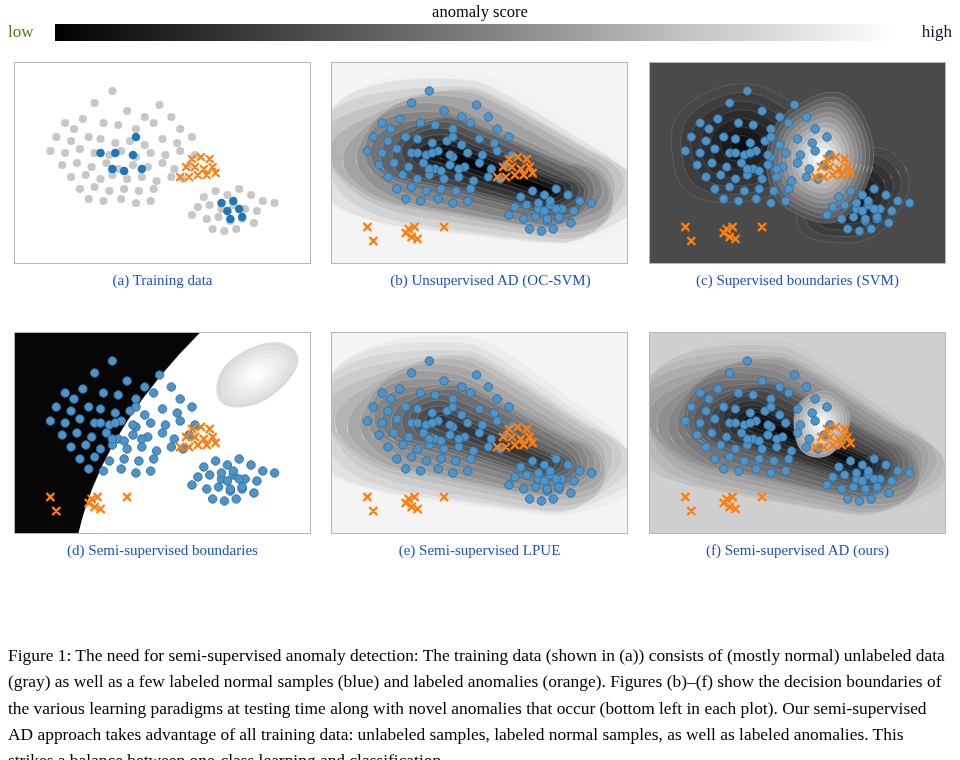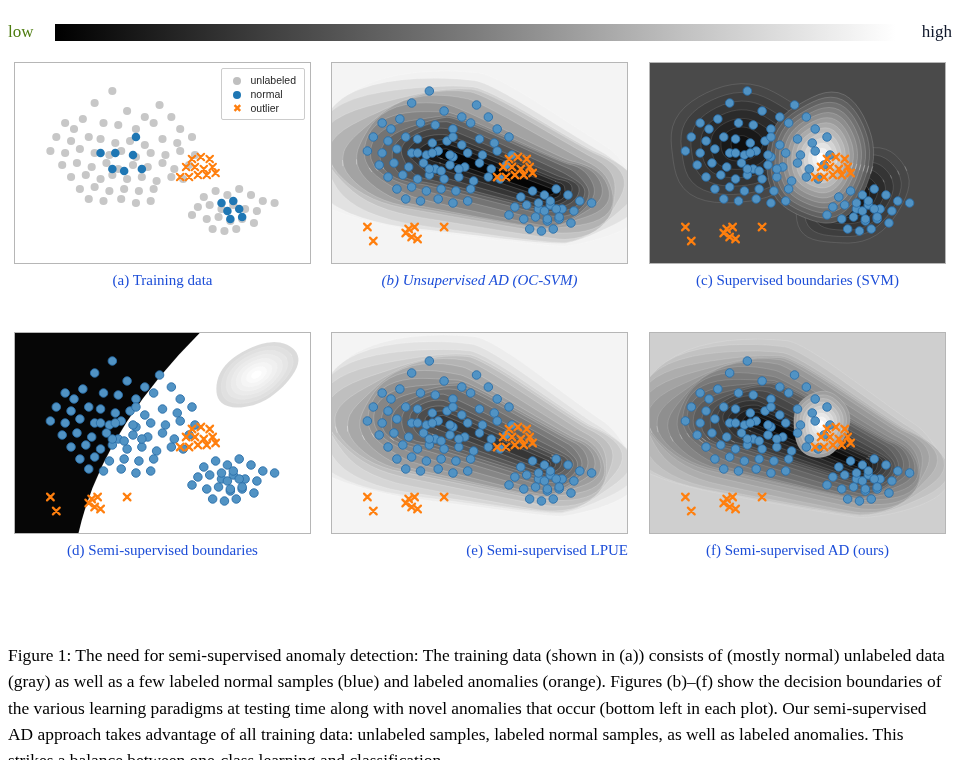--- a/index.html
+++ b/index.html
@@ -40,24 +40,24 @@
 
   
   #panel-a{left:14px;top:62px;}
   #panel-b{left:331px;top:62px;}
   #panel-c{left:649px;top:62px;}
   #panel-d{left:14px;top:332px;}
   #panel-e{left:331px;top:332px;}
   #panel-f{left:649px;top:332px;}
 
   #label-a{left:14px;top:272px;}
-  #label-b{left:331px;top:272px;font-style:italic;}
+  #label-b{left:342px;top:272px;}
   #label-c{left:649px;top:272px;}
   #label-d{left:14px;top:542px;}
-  #label-e{left:331px;top:542px;text-align:right;}
+  #label-e{left:331px;top:542px;}
   #label-f{left:649px;top:542px;}
 
   
   #legend{
     position:absolute;right:5px;top:5px;
     background:#ffffff;border:1px solid #cccccc;border-radius:2px;
     padding:4px 8px 4px 6px;
     font-family:"Liberation Sans","DejaVu Sans",sans-serif;
     font-size:10.5px;color:#262626;line-height:14px;
   }
@@ -70,20 +70,21 @@
   #caption{
     position:absolute;left:8px;top:594px;width:944px;
     font-family:"Liberation Serif","DejaVu Serif",serif;
     font-size:17.4px;line-height:26.3px;color:#000;text-align:left;margin-top:48px;
   }
 </style>
 </head>
 <body>
 
 <div id="colorbar-block">
+  <div id="colorbar-title">anomaly score</div>
   <div id="colorbar-low">low</div>
   <div id="colorbar-high">high</div>
   <svg id="colorbar-gradient" viewBox="0 0 841 17" preserveAspectRatio="none">
     <defs>
       <linearGradient id="cbgrad" x1="0" y1="0" x2="1" y2="0">
         <stop offset="0" stop-color="#000000"></stop>
         <stop offset="0.25" stop-color="#3f3f3f"></stop>
         <stop offset="0.5" stop-color="#7d7d7d"></stop>
         <stop offset="0.75" stop-color="#c2c2c2"></stop>
         <stop offset="1" stop-color="#ffffff"></stop>
@@ -217,34 +218,20 @@
         <path d="M177.87,101.74L184.47,108.34M177.87,108.34L184.47,101.74" stroke="#ff7f0e" stroke-width="2.1" stroke-linecap="round" fill="none"></path>
         <path d="M186.78,103.76L193.38,110.36M186.78,110.36L193.38,103.76" stroke="#ff7f0e" stroke-width="2.1" stroke-linecap="round" fill="none"></path>
         <path d="M195.69,101.74L202.29,108.34M195.69,108.34L202.29,101.74" stroke="#ff7f0e" stroke-width="2.1" stroke-linecap="round" fill="none"></path>
         <path d="M180.84,109.82L187.44,116.42M180.84,116.42L187.44,109.82" stroke="#ff7f0e" stroke-width="2.1" stroke-linecap="round" fill="none"></path>
         <path d="M189.75,109.82L196.35,116.42M189.75,116.42L196.35,109.82" stroke="#ff7f0e" stroke-width="2.1" stroke-linecap="round" fill="none"></path>
         <path d="M198.66,107.80L205.26,114.40M198.66,114.40L205.26,107.80" stroke="#ff7f0e" stroke-width="2.1" stroke-linecap="round" fill="none"></path>
         <path d="M163.02,111.84L169.62,118.44M163.02,118.44L169.62,111.84" stroke="#ff7f0e" stroke-width="2.1" stroke-linecap="round" fill="none"></path>
         <path d="M171.93,111.84L178.53,118.44M171.93,118.44L178.53,111.84" stroke="#ff7f0e" stroke-width="2.1" stroke-linecap="round" fill="none"></path>
       </g>
   </svg>
-  <div id="legend">
-    <div class="legend-row">
-      <span class="legend-mark"><span class="dot" style="background:#bfbfbf"></span></span>
-      <span>unlabeled</span>
-    </div>
-    <div class="legend-row">
-      <span class="legend-mark"><span class="dot" style="background:#1f77b4"></span></span>
-      <span>normal</span>
-    </div>
-    <div class="legend-row">
-      <span class="legend-mark xmark" style="color:#ff7f0e">✖</span>
-      <span>outlier</span>
-    </div>
-  </div>
 </div>
 <div class="caption-label" id="label-a">(a) Training data</div>
 
 <div class="panel" id="panel-b">
   <svg viewBox="0 0 297 202" preserveAspectRatio="none">
     <rect x="0" y="0" width="297" height="202" fill="#f4f4f4"></rect>
     <g id="b-contours">
         <path d="M-40.0,110.0 Q-35.0,92.0 -29.2,84.0 Q-23.5,75.9 -17.5,68.5 Q-11.6,61.2 -5.8,53.8 Q-0.0,46.3 7.7,39.0 Q15.5,31.6 26.8,25.4 Q38.2,19.3 52.7,15.4 Q67.1,11.5 83.0,9.8 Q98.9,8.1 115.0,8.1 Q131.1,8.1 147.0,9.8 Q162.9,11.5 214.7,45.0 Q266.6,78.6 273.8,82.9 Q281.0,87.3 285.9,92.5 Q290.8,97.7 294.5,102.9 Q298.2,108.2 301.9,113.4 Q305.7,118.6 309.4,124.3 Q313.0,130.0 314.6,136.4 Q316.1,142.7 313.8,149.1 Q311.4,155.4 305.1,160.6 Q298.9,165.9 290.5,169.7 Q282.1,173.5 273.2,176.3 Q264.4,179.0 255.4,181.2 Q246.4,183.4 237.0,184.7 Q227.6,186.0 163.7,178.6 Q99.8,171.2 85.0,169.3 Q70.1,167.5 56.0,164.4 Q41.8,161.3 27.8,157.4 Q13.8,153.5 0.5,148.1 Q-12.7,142.7 -22.6,135.3 Q-32.5,127.9 -36.2,118.9 Q-40.0,110.0 -37.5,101.0Z" fill="rgb(242,242,242)" stroke="rgba(255,255,255,0.30)" stroke-width="0.55"></path>
         <path d="M-18.4,107.5 Q-15.1,92.0 -13.5,84.6 Q-12.0,77.2 -10.5,69.5 Q-9.1,61.8 -5.3,53.8 Q-1.5,45.7 6.9,38.6 Q15.3,31.5 28.0,26.6 Q40.7,21.6 55.5,19.2 Q70.2,16.7 85.2,15.9 Q100.2,15.2 114.9,15.6 Q129.6,16.0 143.8,17.9 Q157.9,19.8 209.6,52.0 Q261.3,84.2 268.0,87.9 Q274.7,91.5 280.5,95.6 Q286.3,99.7 291.9,104.0 Q297.5,108.4 302.6,113.4 Q307.8,118.4 310.7,124.2 Q313.7,130.0 312.8,136.1 Q311.8,142.2 307.0,147.5 Q302.1,152.9 295.2,157.0 Q288.3,161.2 281.2,164.6 Q274.0,168.0 267.0,171.2 Q260.0,174.4 252.4,177.3 Q244.7,180.2 236.0,182.0 Q227.3,183.8 163.7,176.4 Q100.2,168.9 85.6,167.5 Q71.0,166.0 56.9,163.2 Q42.8,160.4 29.6,156.1 Q16.4,151.9 5.9,145.7 Q-4.7,139.5 -10.6,131.8 Q-16.4,124.0 -17.4,115.7 Q-18.4,107.5 -16.7,99.7Z" fill="rgb(226,226,226)" stroke="rgba(255,255,255,0.30)" stroke-width="0.55"></path>
         <path d="M-4.4,105.9 Q-9.0,92.0 -11.0,84.6 Q-13.0,77.1 -12.3,69.2 Q-11.5,61.2 -5.6,53.8 Q0.3,46.4 11.2,41.0 Q22.1,35.6 35.4,32.4 Q48.8,29.3 62.2,27.6 Q75.7,25.9 88.8,24.8 Q101.9,23.7 115.1,23.4 Q128.2,23.1 141.4,24.2 Q154.6,25.4 206.6,56.2 Q258.7,87.0 265.8,89.9 Q272.8,92.8 279.4,96.4 Q285.9,99.9 291.7,104.1 Q297.4,108.4 301.2,113.6 Q305.0,118.7 305.3,124.4 Q305.7,130.0 302.6,135.3 Q299.5,140.6 294.6,145.0 Q289.7,149.5 284.8,153.5 Q279.9,157.4 275.1,161.5 Q270.4,165.5 264.8,169.5 Q259.2,173.5 251.8,176.7 Q244.5,179.8 235.8,181.2 Q227.1,182.7 163.9,174.2 Q100.8,165.8 87.1,163.8 Q73.5,161.9 60.7,158.7 Q48.0,155.4 37.0,150.8 Q25.9,146.1 17.9,139.9 Q9.8,133.8 5.2,126.8 Q0.6,119.8 -1.9,112.9 Q-4.4,105.9 -6.7,98.9Z" fill="rgb(211,211,211)" stroke="rgba(255,255,255,0.30)" stroke-width="0.55"></path>

